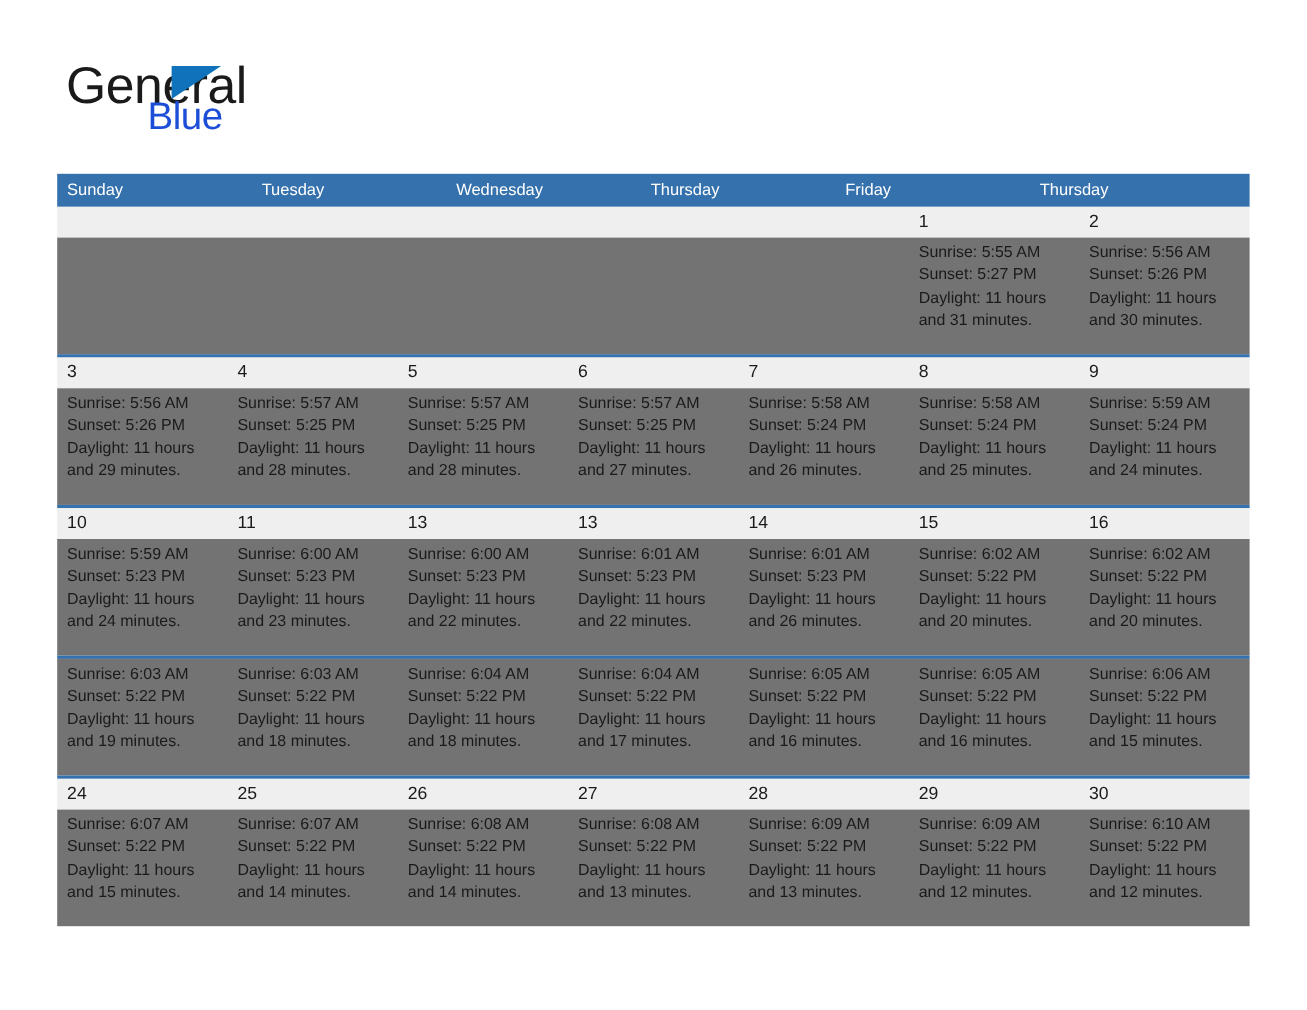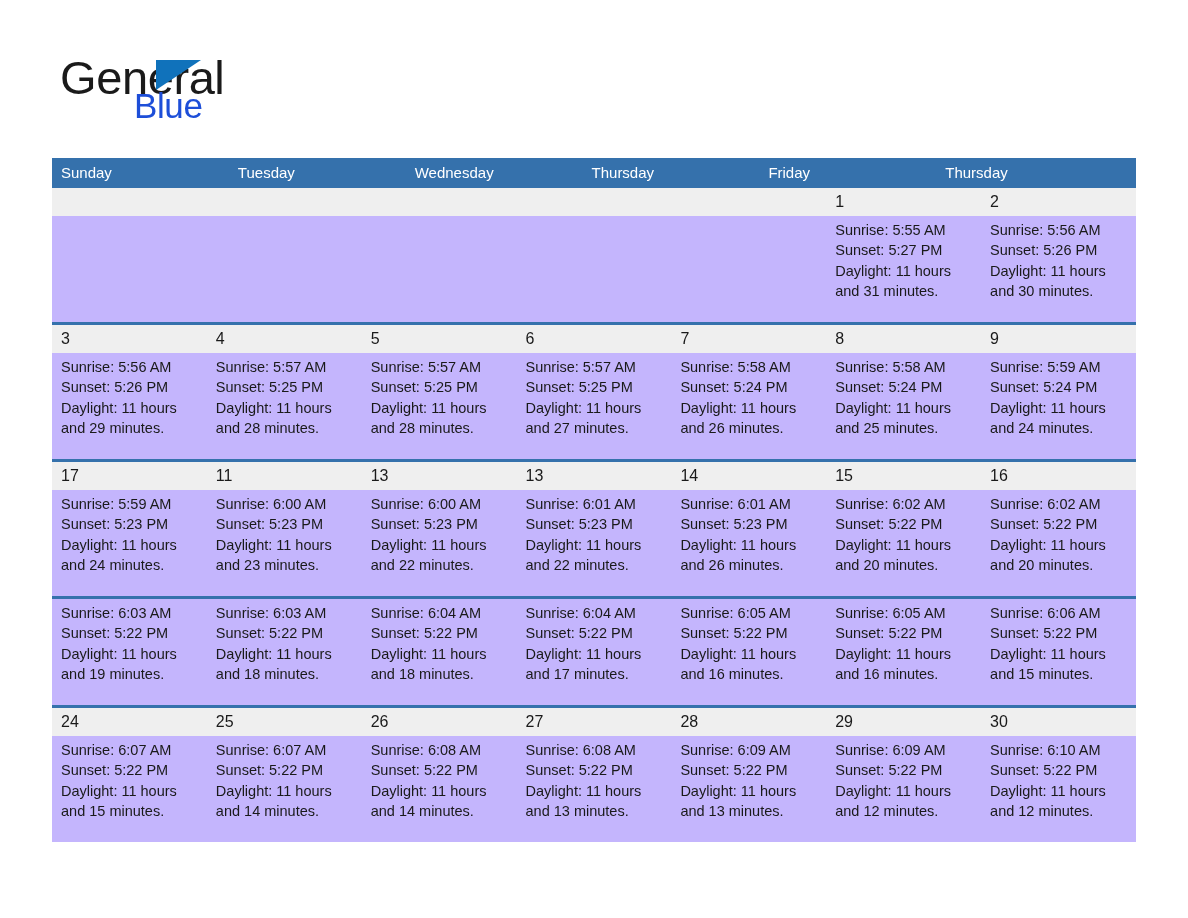--- a/index.html
+++ b/index.html
@@ -122,21 +122,21 @@
     height: 28px;
   }
   .daynum {
     font-size: 16px;
     color: #1a1a1a;
     line-height: 28px;
     padding-left: 9px;
   }
   .week-bodies {
     display: flex;
-    background: #c4b5fd;
+    background: #737373;
     min-height: 106px;
   }
   .daybody {
     padding: 4px 9px 0 9px;
   }
   .daybody div {
     font-size: 14.5px;
     line-height: 20.3px;
     color: #1a1a1a;
     white-space: nowrap;
@@ -318,21 +318,21 @@
           <div>Sunset: 5:24 PM</div>
           <div class="dl">Daylight: 11 hours</div>
           <div class="dl">and 24 minutes.</div>
         </div>
       </div>
     </div>
 
     <div class="week">
       <div class="week-numbers">
         <div class="cal-col">
-            <div class="daynum">17</div>
+            <div class="daynum">10</div>
           </div>
         <div class="cal-col">
             <div class="daynum">11</div>
           </div>
         <div class="cal-col">
             <div class="daynum">13</div>
           </div>
         <div class="cal-col">
             <div class="daynum">13</div>
           </div>

